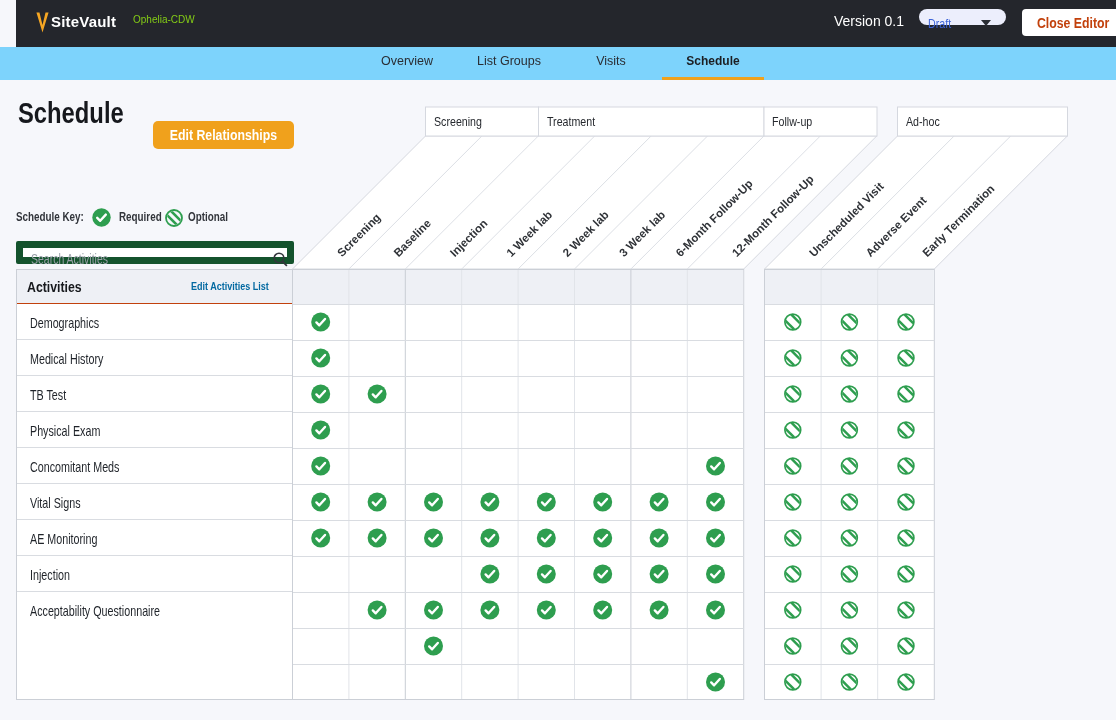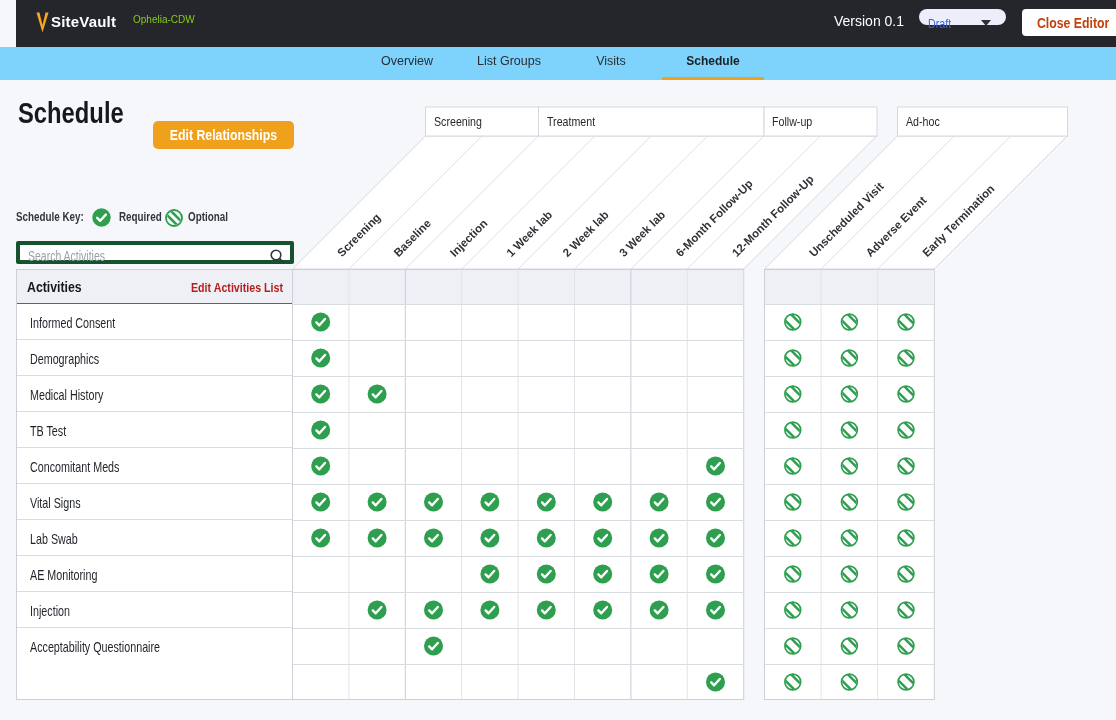--- a/index.html
+++ b/index.html
@@ -24,28 +24,28 @@
   #tab4 { font-weight:bold; font-size:12px; border-bottom:3px solid #f0a11c; color:#1c1e22; }
 
   
   #h1 { position:absolute; left:18px; top:97px; font-size:29px; font-weight:bold; color:#16181d; }
   #editrel { position:absolute; left:153px; top:100px; width:141px; height:28px; background:#f0a11c; border-radius:5px; color:#fff; font-size:15px; font-weight:bold; text-align:center; line-height:28px;margin-top:21px; }
 
   
   .keytxt { position:absolute; top:210px; font-size:12px; font-weight:bold; color:#32353b; }
 
   
-  #search { position:absolute; left:16px; top:241px; width:278px; height:23px; background:#fff; border:4px solid #14532d; border-radius:2px; }
+  #search { position:absolute; left:16px; top:241px; width:278px; height:23px; background:#fff; border:7px solid #14532d; border-radius:2px; }
   #search span { position:absolute; left:10px; top:4px; font-size:12.5px; color:#9aa0a9; }
 
   
   #lpanel { position:absolute; left:16px; top:269px; width:277px; height:431px; background:#fff; border:1px solid #cbcfd6; }
   #lphead { height:34px; background:#eef0f5; border-bottom:1px solid #c2410c; position:relative; }
   #lphead b { position:absolute; left:10px; top:8px; font-size:15px; color:#16181c; }
-  #lphead a { position:absolute; left:174px; top:10px; font-size:13px; font-weight:bold; color:#b91c1c; text-decoration:none; }
+  #lphead a { position:absolute; left:174px; top:10px; font-size:11px; font-weight:bold; color:#0369a1; text-decoration:none; }
   .arow { height:36px; border-bottom:1px solid #d9dce1; font-size:14.5px; color:#1f2329; line-height:38px; padding-left:13px; }
   .arow .nx { transform:scaleX(0.74); }
   .arow:last-child { border-bottom:none; }
 </style>
 </head>
 <body>
 
 <div id="topbar">
   <svg class="abs" style="left:20px; top:12px;" width="13" height="21" viewBox="0 0 15 23">
     <path d="M0.5 0 L7.5 23 L14.5 0 L11 0 L7.5 14.5 L4 0 Z" fill="#f5a623"></path>
@@ -137,27 +137,26 @@
     <text transform="translate(870.6,177.5) rotate(-45)">Adverse Event</text>
     <text transform="translate(927.2,177.5) rotate(-45)">Early Termination</text>
   </g>
 </svg>
 
 <div id="lpanel">
   <div id="lphead">
       <b><span class="nx">Activities</span></b>
       <a><span class="nx">Edit Activities List</span></a>
     </div>
-  <div class="arow"><span class="nx">Informed Consent</span></div>
   <div class="arow"><span class="nx">Demographics</span></div>
   <div class="arow"><span class="nx">Medical History</span></div>
   <div class="arow"><span class="nx">TB Test</span></div>
+  <div class="arow"><span class="nx">Physical Exam</span></div>
   <div class="arow"><span class="nx">Concomitant Meds</span></div>
   <div class="arow"><span class="nx">Vital Signs</span></div>
-  <div class="arow"><span class="nx">Lab Swab</span></div>
   <div class="arow"><span class="nx">AE Monitoring</span></div>
   <div class="arow"><span class="nx">Injection</span></div>
   <div class="arow"><span class="nx">Acceptability Questionnaire</span></div>
 </div>
 
 <svg id="matrix" class="abs" style="left:0; top:269px;" width="1116" height="431" viewBox="0 0 1116 431">
   <defs>
     <g id="chk">
       <circle r="9.5" fill="#2e9e4f"></circle>
       <path d="M-4.3 0.4 L-1.4 3.3 L4.3 -3" stroke="#fff" stroke-width="2.4" fill="none" stroke-linecap="round" stroke-linejoin="round"></path>

